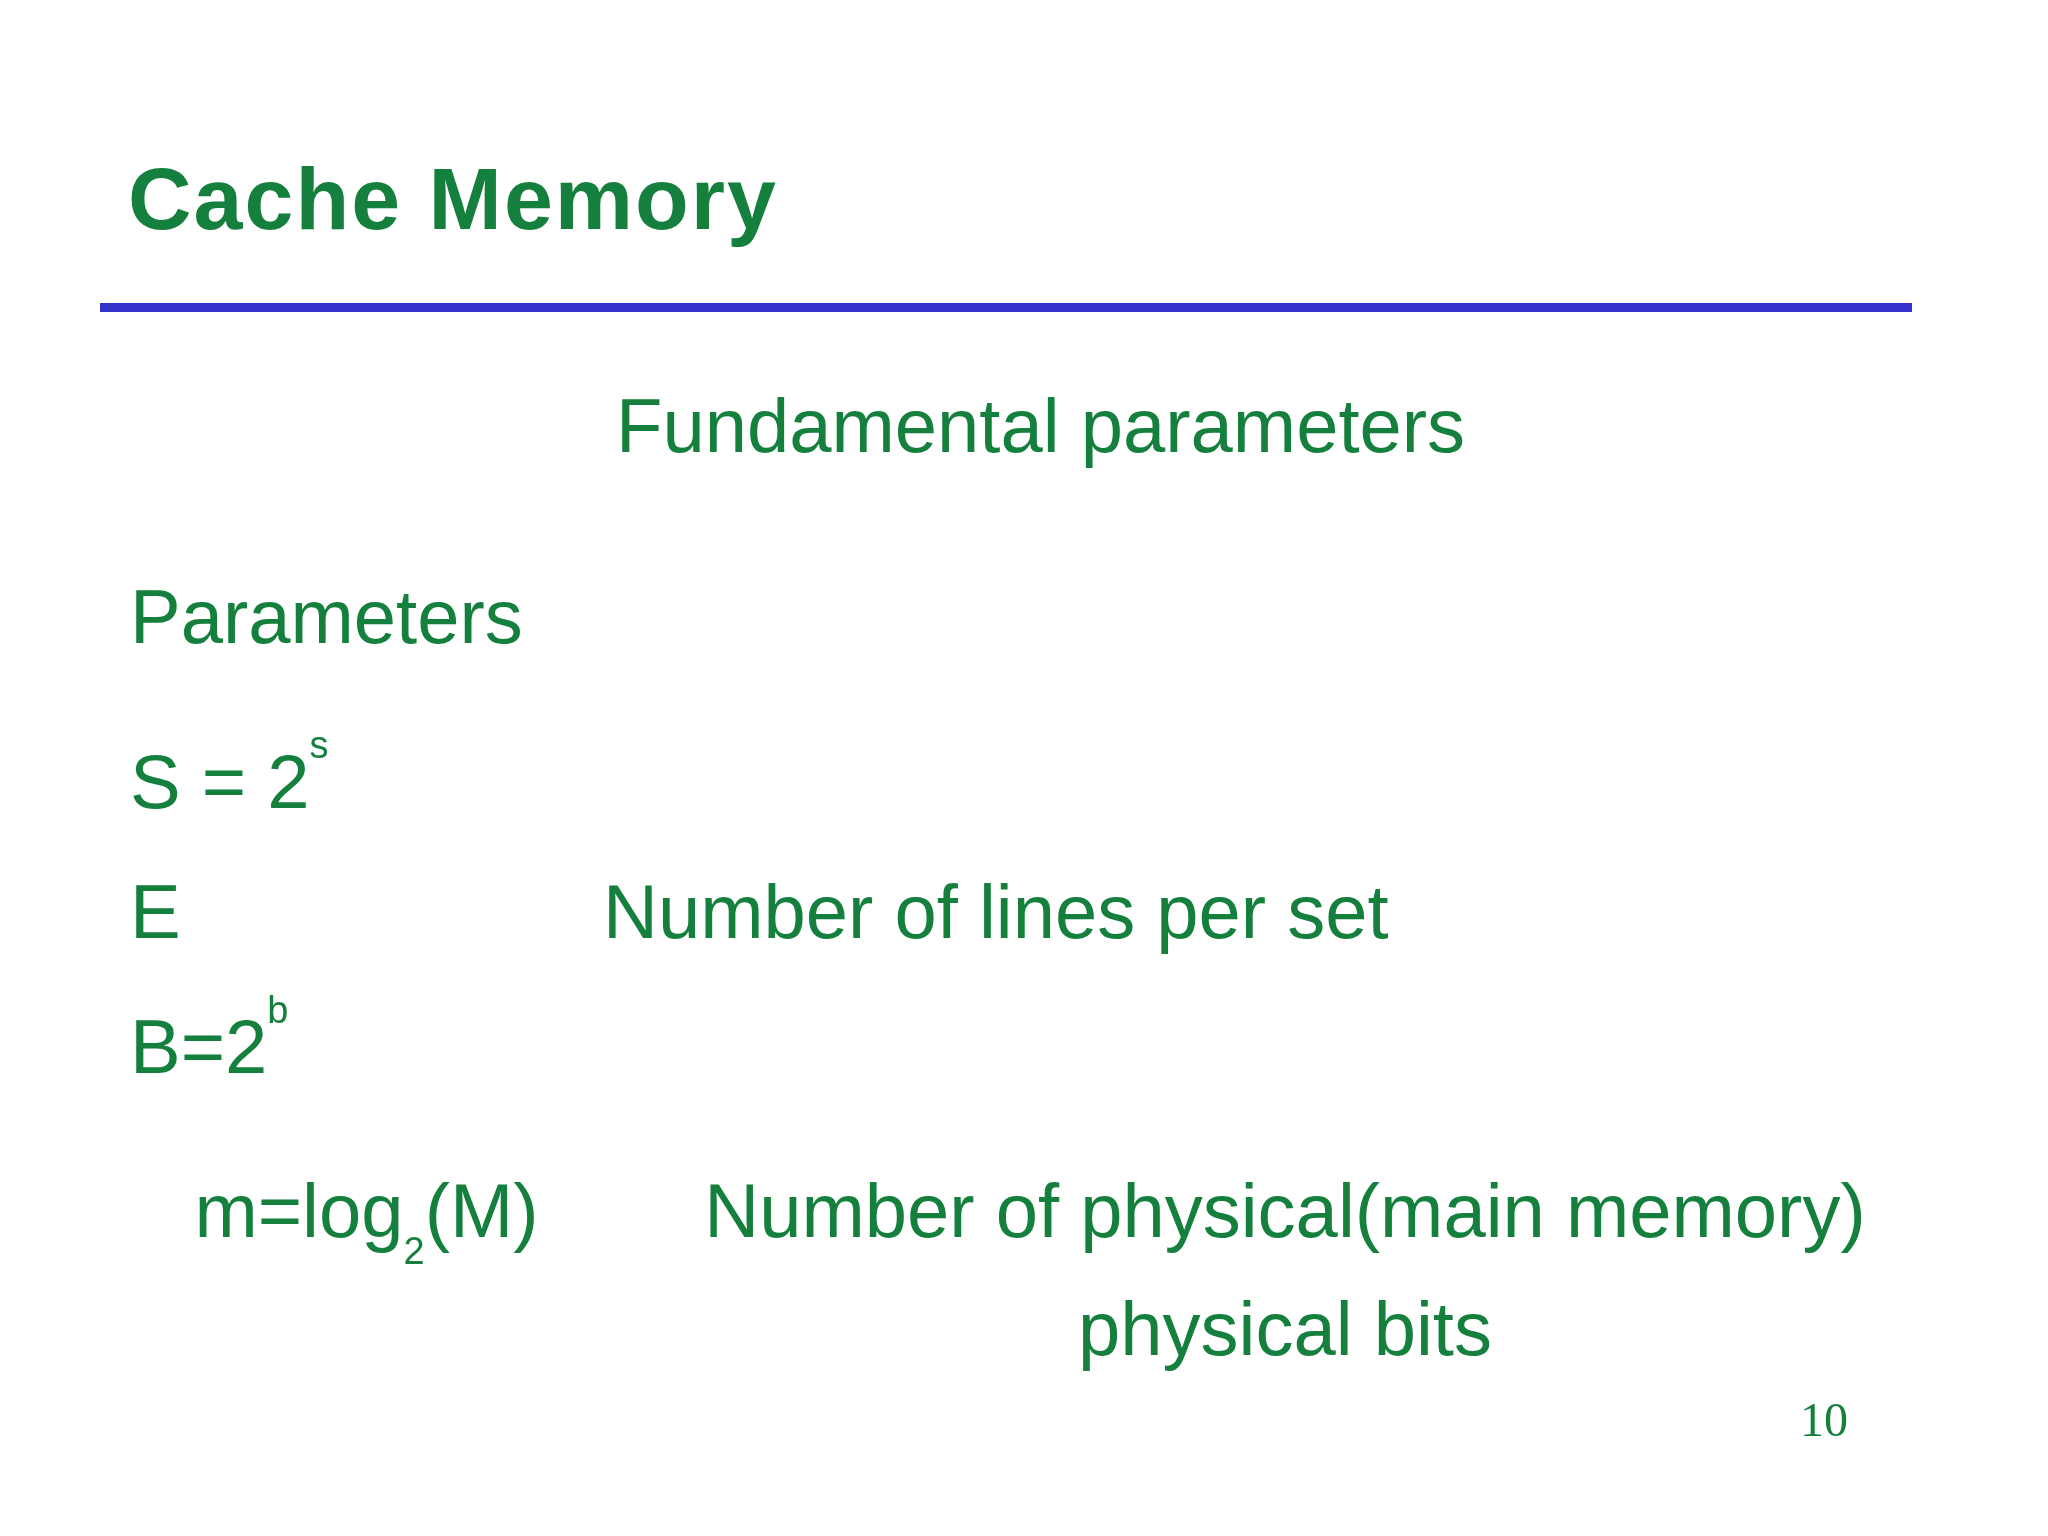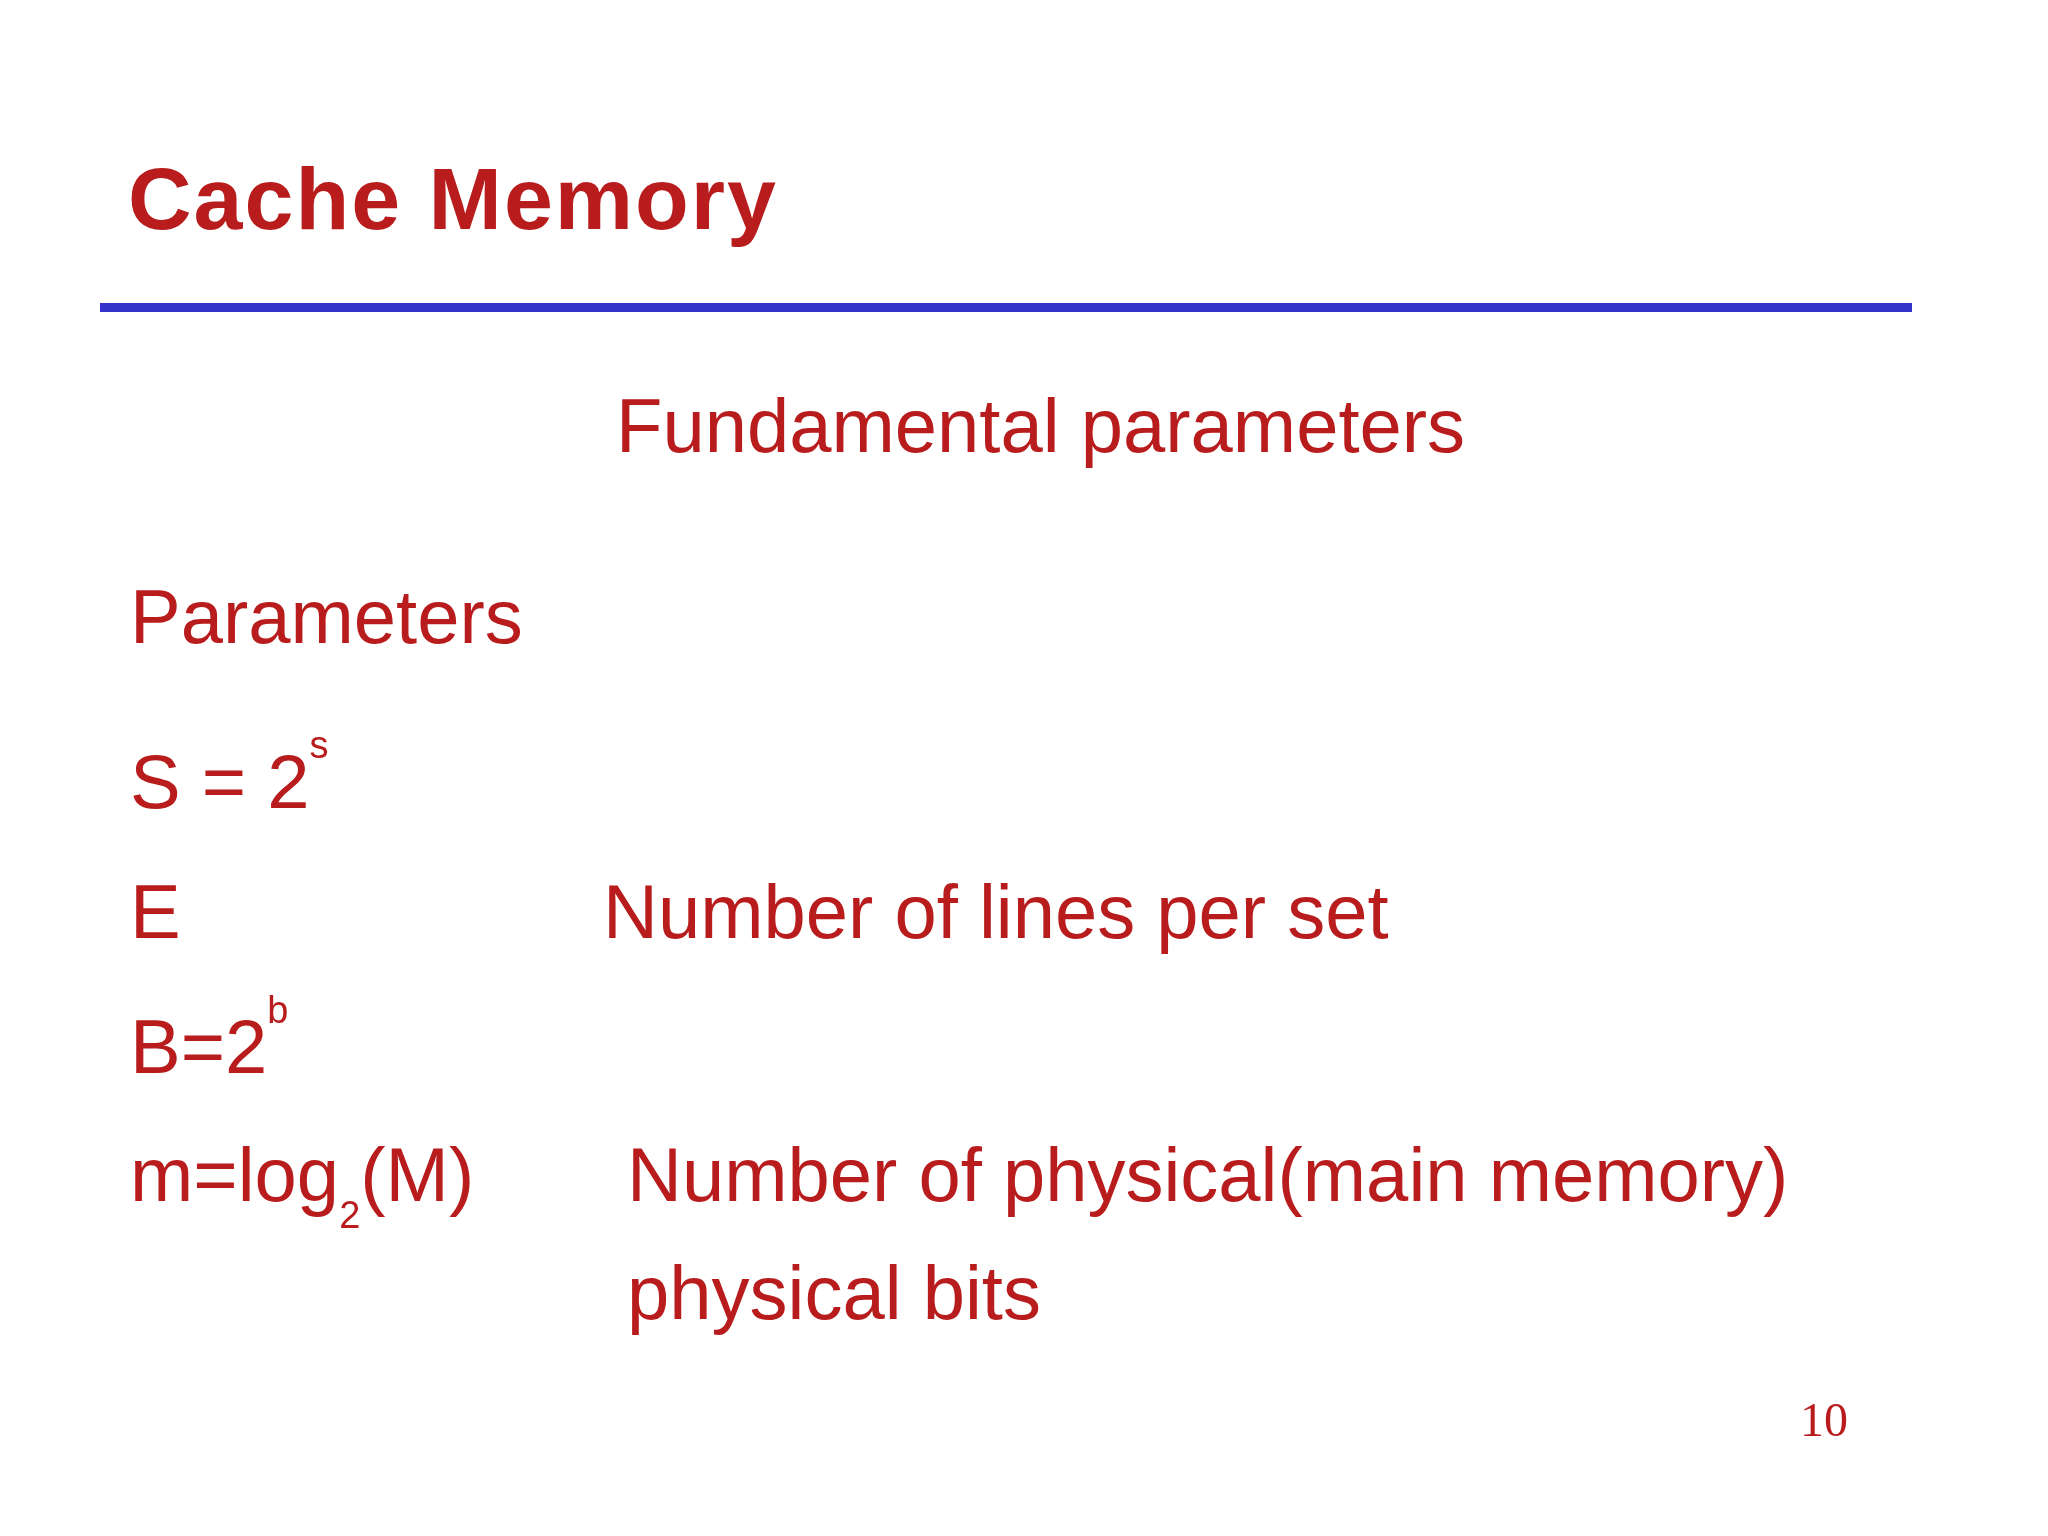--- a/index.html
+++ b/index.html
@@ -5,21 +5,21 @@
   html, body {
     margin: 0;
     padding: 0;
     background: #ffffff;
   }
   .slide {
     position: relative;
     width: 2048px;
     height: 1536px;
     background: #ffffff;
-    color: #b91c1c;
+    color: #15803d;
     font-family: "Liberation Sans", sans-serif;
     overflow: hidden;
   }
   .title {
     position: absolute;
     left: 128px;
     top: 148px;
     font-size: 88px;
     font-weight: bold;
     letter-spacing: 2px;
@@ -61,21 +61,21 @@
   }
   .trow .desc {
     flex: 1 1 auto;
     max-width: 1340px;
   }
   .desc .line { display: block; margin-left: 24px; }
   .hdr-row  { top: 558px; }
   .row-1    { top: 723px; }
   .row-2    { top: 853px; }
   .row-3    { top: 988px; }
-  .row-4    { top: 1116px; }
+  .row-4    { top: 1152px; text-align: center; }
   sup.exp {
     font-size: 50%;
     position: relative;
     top: -0.62em;
     line-height: 0;
   }
   sub.idx {
     font-size: 50%;
     position: relative;
     top: 0.28em;

